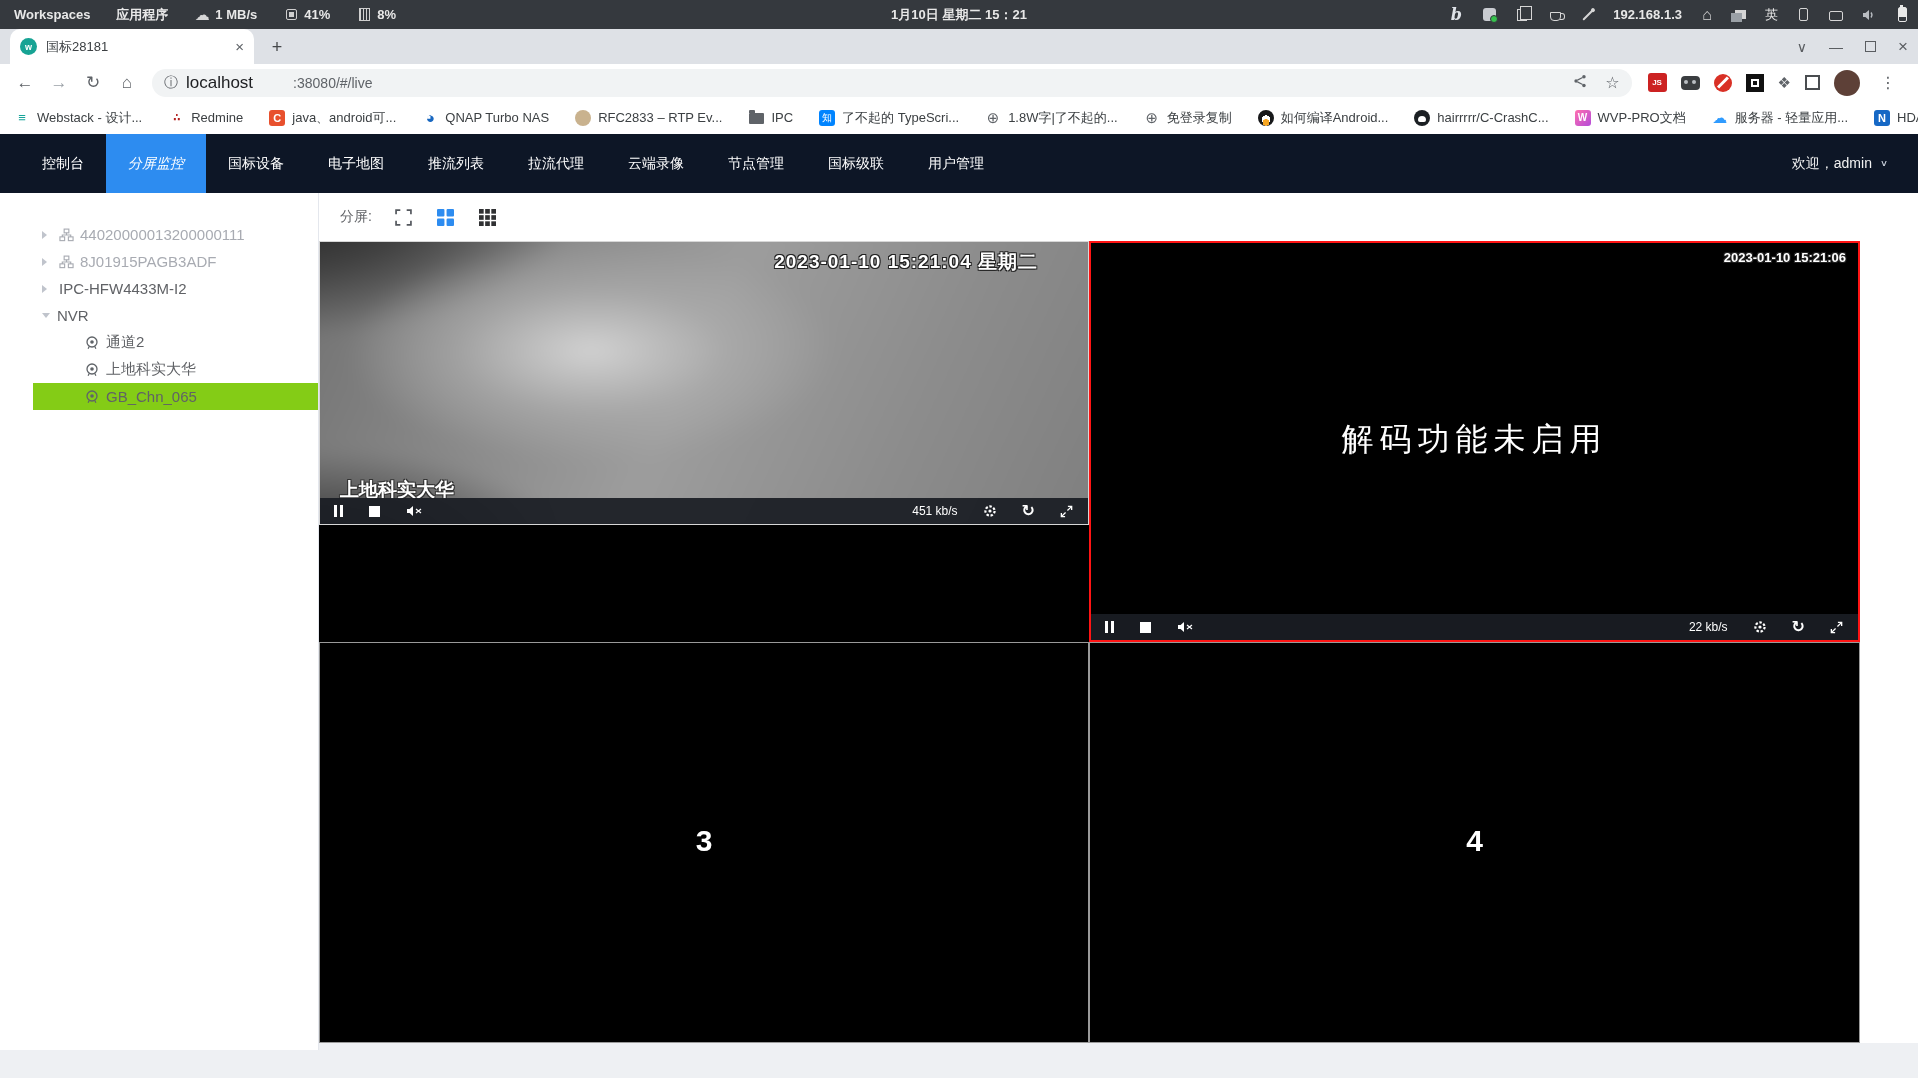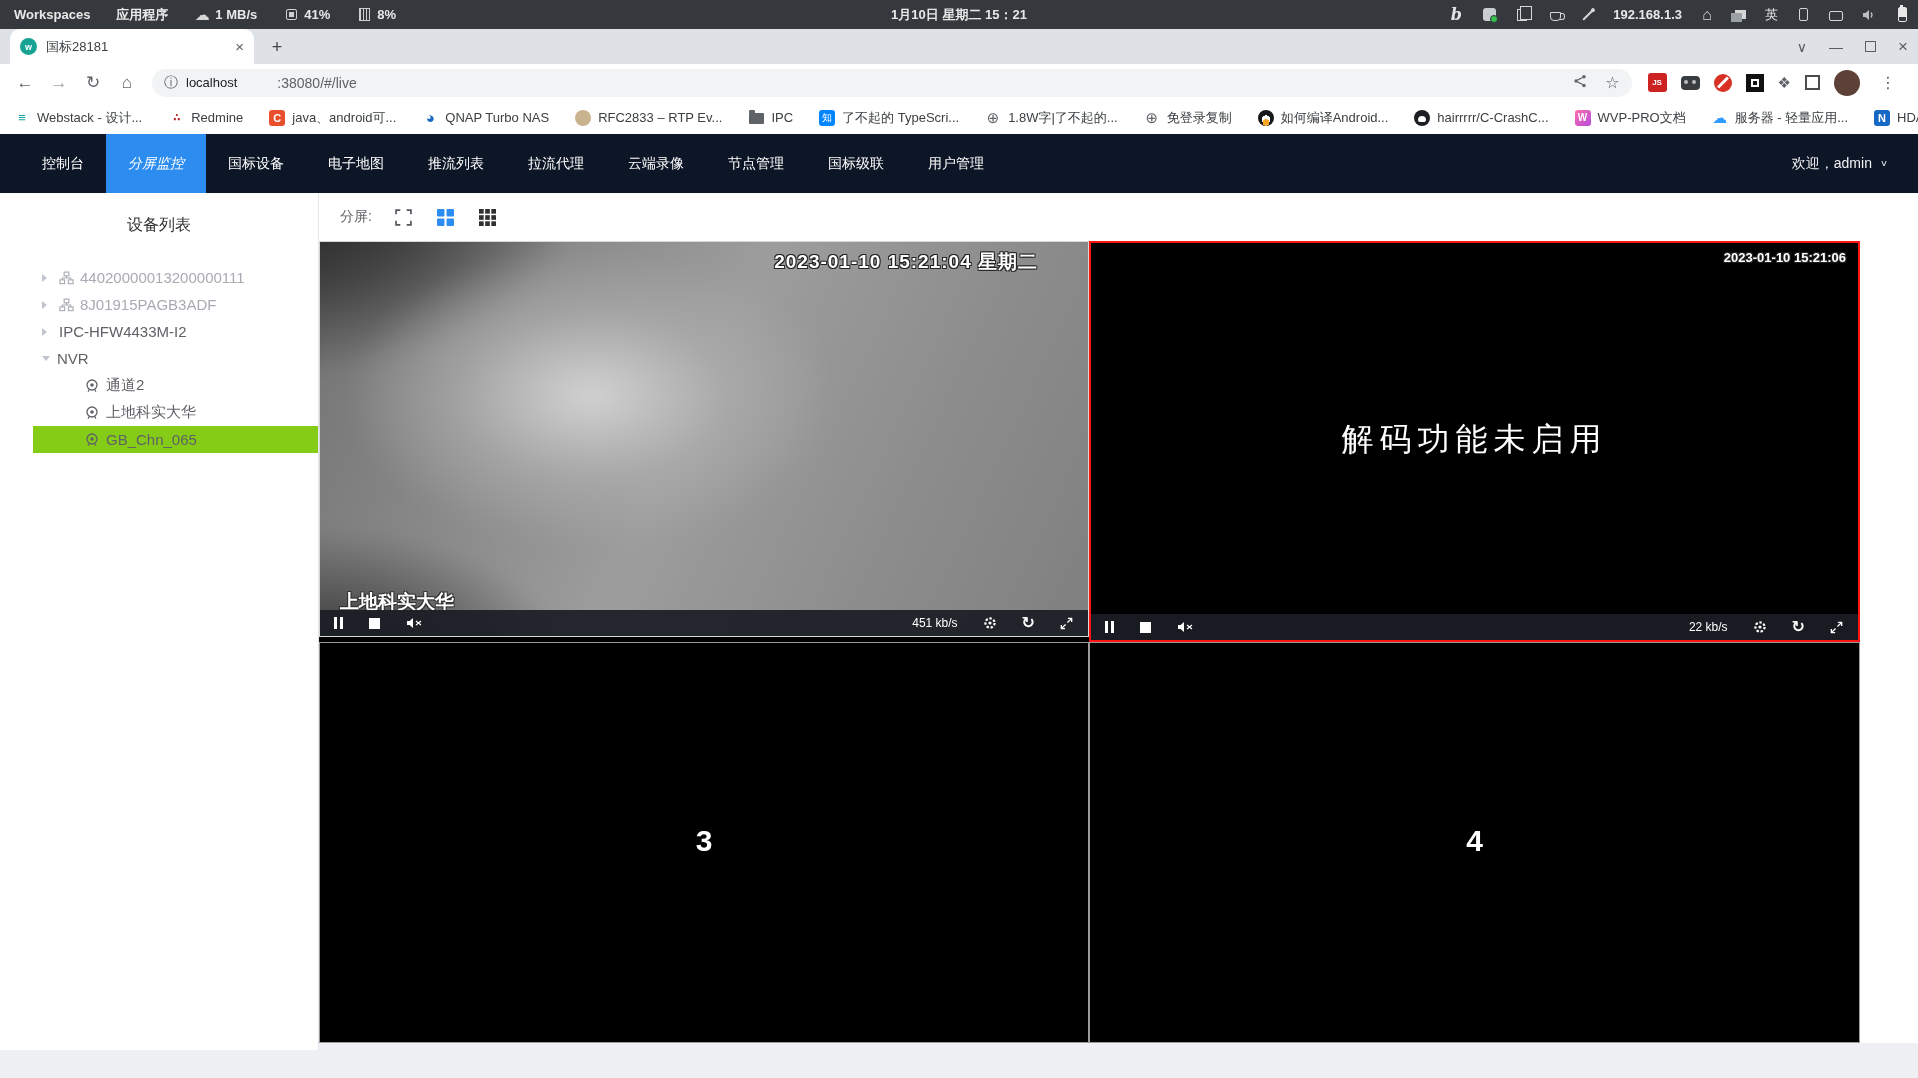--- a/index.html
+++ b/index.html
@@ -44,21 +44,21 @@
   .newtab { position:absolute; left:266px; top:7px; width:22px; height:22px; color:#44474a; font-size:18px; display:flex; align-items:center; justify-content:center; }
   .winctl { position:absolute; right:10px; top:0; height:35px; display:flex; align-items:center; gap:22px; color:#5a5d61; font-size:14px; }
   .wc-restore { width:11px; height:11px; border:1.5px solid #5a5d61; }
 
   
   .addr { position:absolute; top:64px; left:0; width:1918px; height:37px; background:#fff; display:flex; align-items:center; padding:0 10px; gap:4px; }
   .nav-btn { width:30px; height:30px; display:flex; align-items:center; justify-content:center; color:#5f6368; font-size:17px; }
   .nav-btn.dim { color:#9aa0a6; }
   .urlpill { flex:1; height:28px; background:#f1f3f4; border-radius:14px; display:flex; align-items:center; padding:0 12px; margin:0 6px; }
   .urlpill .info { color:#5f6368; font-size:14px; margin-right:8px; }
-  .url-host { font-size:13px; color:#202124; }
+  .url-host { font-size:17px; color:#202124; }
   .url-rest { font-size:14px; color:#5f6368;padding-left:40px; }
   .pill-right { margin-left:auto; display:flex; align-items:center; gap:18px; color:#5f6368; }
   .ext-row { display:flex; align-items:center; gap:14px; padding:0 6px; }
   .ext-js { width:19px; height:19px; background:#c22; border-radius:3px; color:#fff; font-size:8px; font-weight:700; display:flex; align-items:center; justify-content:center; }
   .ext-glass { width:19px; height:14px; background:#3a3d40; border-radius:4px; position:relative; }
   .ext-glass:after { content:""; position:absolute; left:3px; top:4px; width:4px; height:4px; border-radius:50%; background:#b9bdc2; box-shadow:8px 0 0 #b9bdc2; }
   .ext-block { width:18px; height:18px; border-radius:50%; background:#d93025; position:relative; }
   .ext-block:after { content:""; position:absolute; left:2px; top:7.5px; width:14px; height:3px; background:#fff; transform:rotate(-45deg); }
   .ext-frame { width:18px; height:18px; background:#111; display:flex; align-items:center; justify-content:center; }
   .ext-frame i { display:block; width:8px; height:8px; border:2px solid #fff; }
@@ -112,21 +112,21 @@
   .tico { margin-right:6px; display:inline-flex; flex:none; }
 
   
   .split-toolbar { position:absolute; top:193px; left:319px; width:1599px; height:48px; background:#fff; display:flex; align-items:center; gap:22px; padding-left:21px; }
   .split-label { font-size:14px; color:#606266; }
   .tb-ic { display:inline-flex; align-items:center; justify-content:center; width:20px; height:20px; }
 
   
   .grid { position:absolute; left:319px; top:241px; width:1541px; height:802px; background:#000; z-index:4; }
   .cell { position:absolute; background:#000; border:1px solid #9a9a9a; overflow:hidden; }
-  .cell1 { left:0; top:0; width:770px; height:396px; border-color:#d7d7d7; }
+  .cell1 { left:0; top:0; width:770px; height:284px; border-color:#d7d7d7; }
   .cell2 { left:770px; top:0; width:771px; height:401px; border:2px solid #ff1414; }
   .cell3 { left:0; top:401px; width:770px; height:401px; }
   .cell4 { left:770px; top:401px; width:771px; height:401px; }
   .cam { position:absolute; inset:-20px; filter:blur(9px);
     background:
       radial-gradient(42% 48% at 36% 40%, #d2d2d2 0%, rgba(175,175,175,.65) 40%, rgba(140,140,140,0) 72%),
       radial-gradient(55% 60% at -4% -6%, #1f1f1f 0%, rgba(55,55,55,.85) 35%, rgba(90,90,90,0) 70%),
       radial-gradient(45% 48% at 4% 102%, rgba(38,38,38,.95) 0%, rgba(85,85,85,0) 65%),
       linear-gradient(115deg,#6f6f6f 0%,#9d9d9d 48%,#8c8c8c 74%,#7e7e7e 100%); }
   .osd-time { position:absolute; top:7px; color:#fff; font-size:19px; font-weight:700; letter-spacing:1px; z-index:3;
@@ -340,21 +340,20 @@
   <div class="welcome">
     <span>欢迎，admin</span>
     <span class="chev">∨</span>
   </div>
 </div>
 
 <div class="content-bg"></div>
 <div class="footer-strip"></div>
 
 <div class="sidebar">
-  <div class="sb-title">设备列表</div>
   <div class="tree">
     <div class="trow muted lvl1">
       <span class="caret"></span>
       <span class="tico">
         <svg width="15" height="14" viewBox="0 0 16 14">
             <rect x="5.5" y="0.7" width="5" height="4" fill="none" stroke="#a8abb2" stroke-width="1.2"></rect>
             <rect x="1" y="9" width="5" height="4" fill="none" stroke="#a8abb2" stroke-width="1.2"></rect>
             <rect x="10" y="9" width="5" height="4" fill="none" stroke="#a8abb2" stroke-width="1.2"></rect>
             <path d="M8 4.7v2.3M3.5 9V7h9v2" fill="none" stroke="#a8abb2" stroke-width="1.2"></path>
           </svg>

